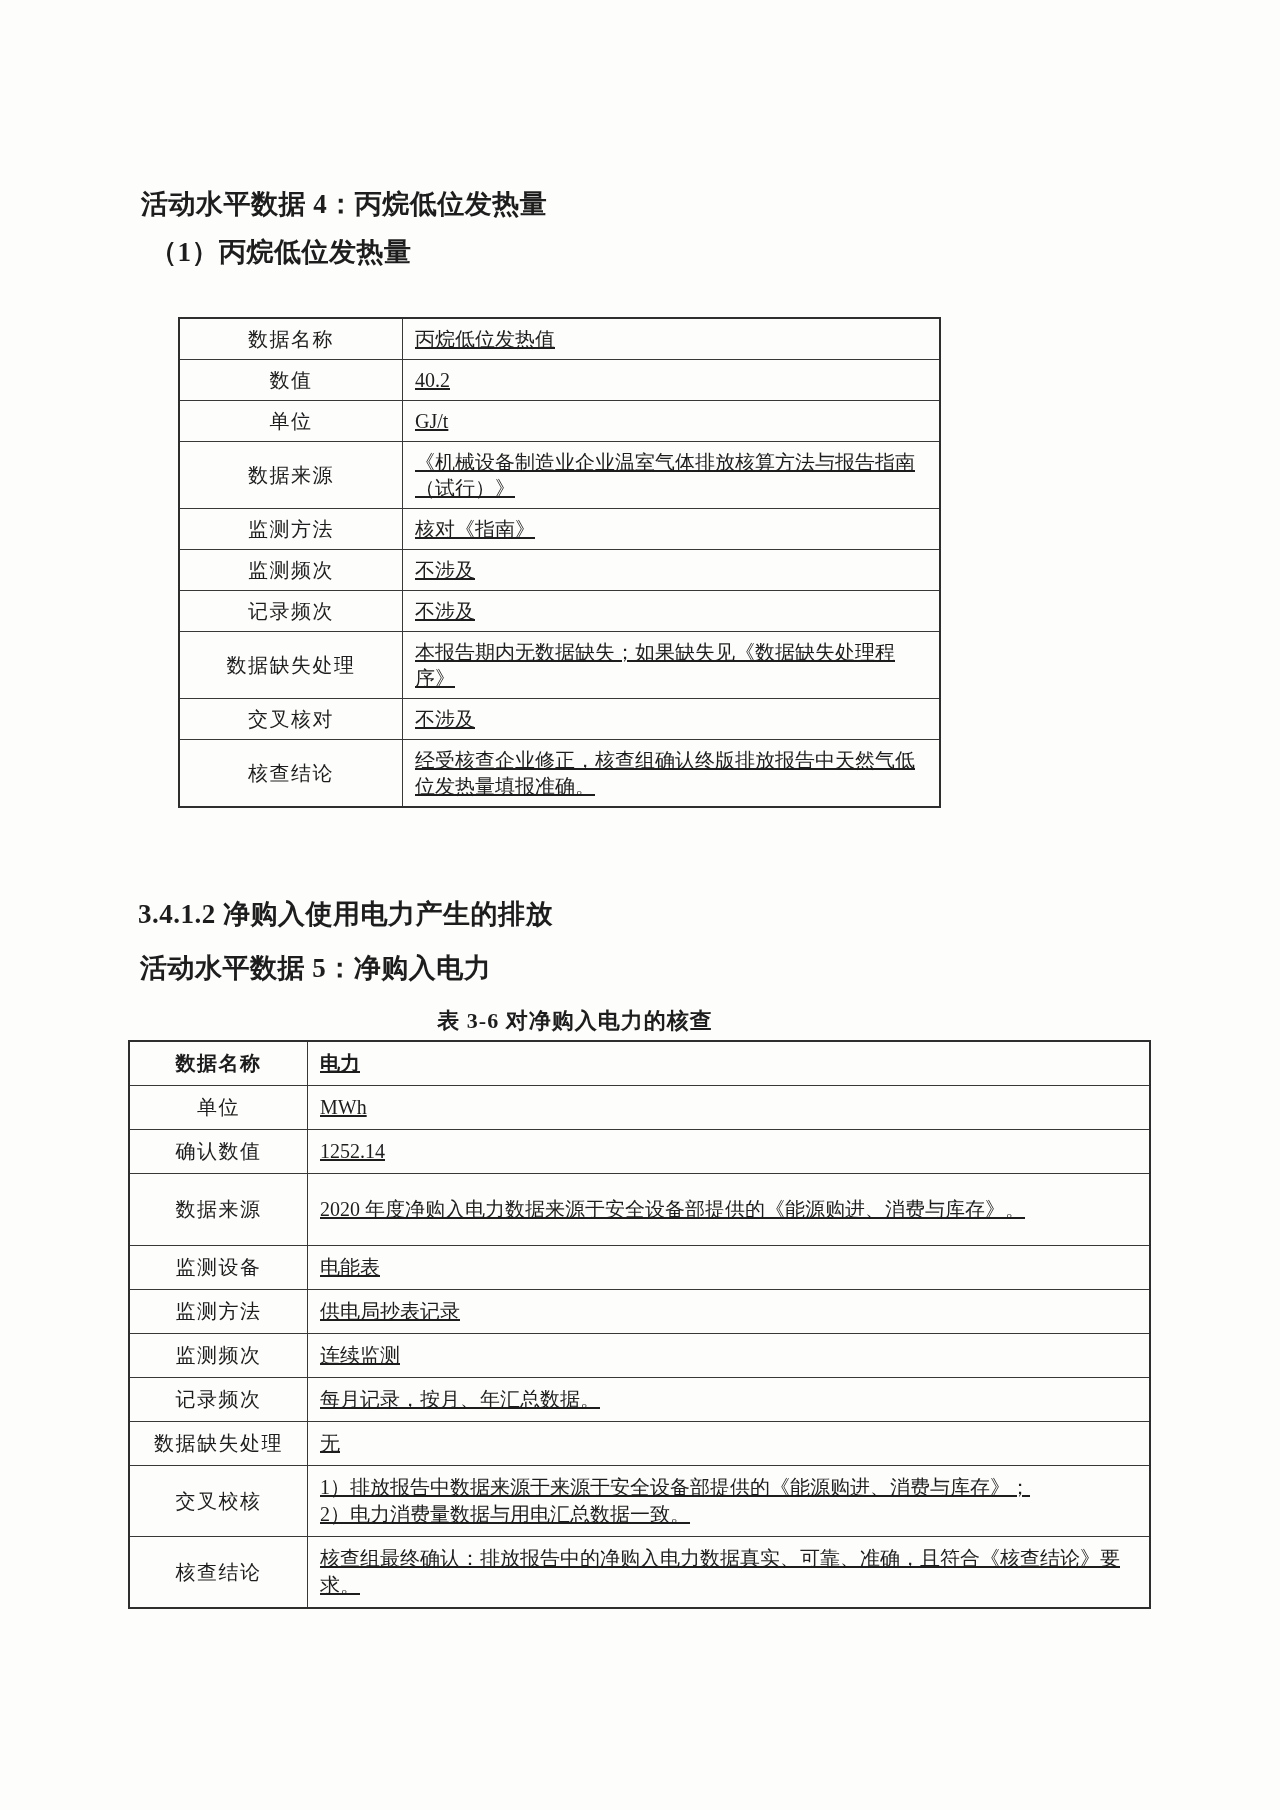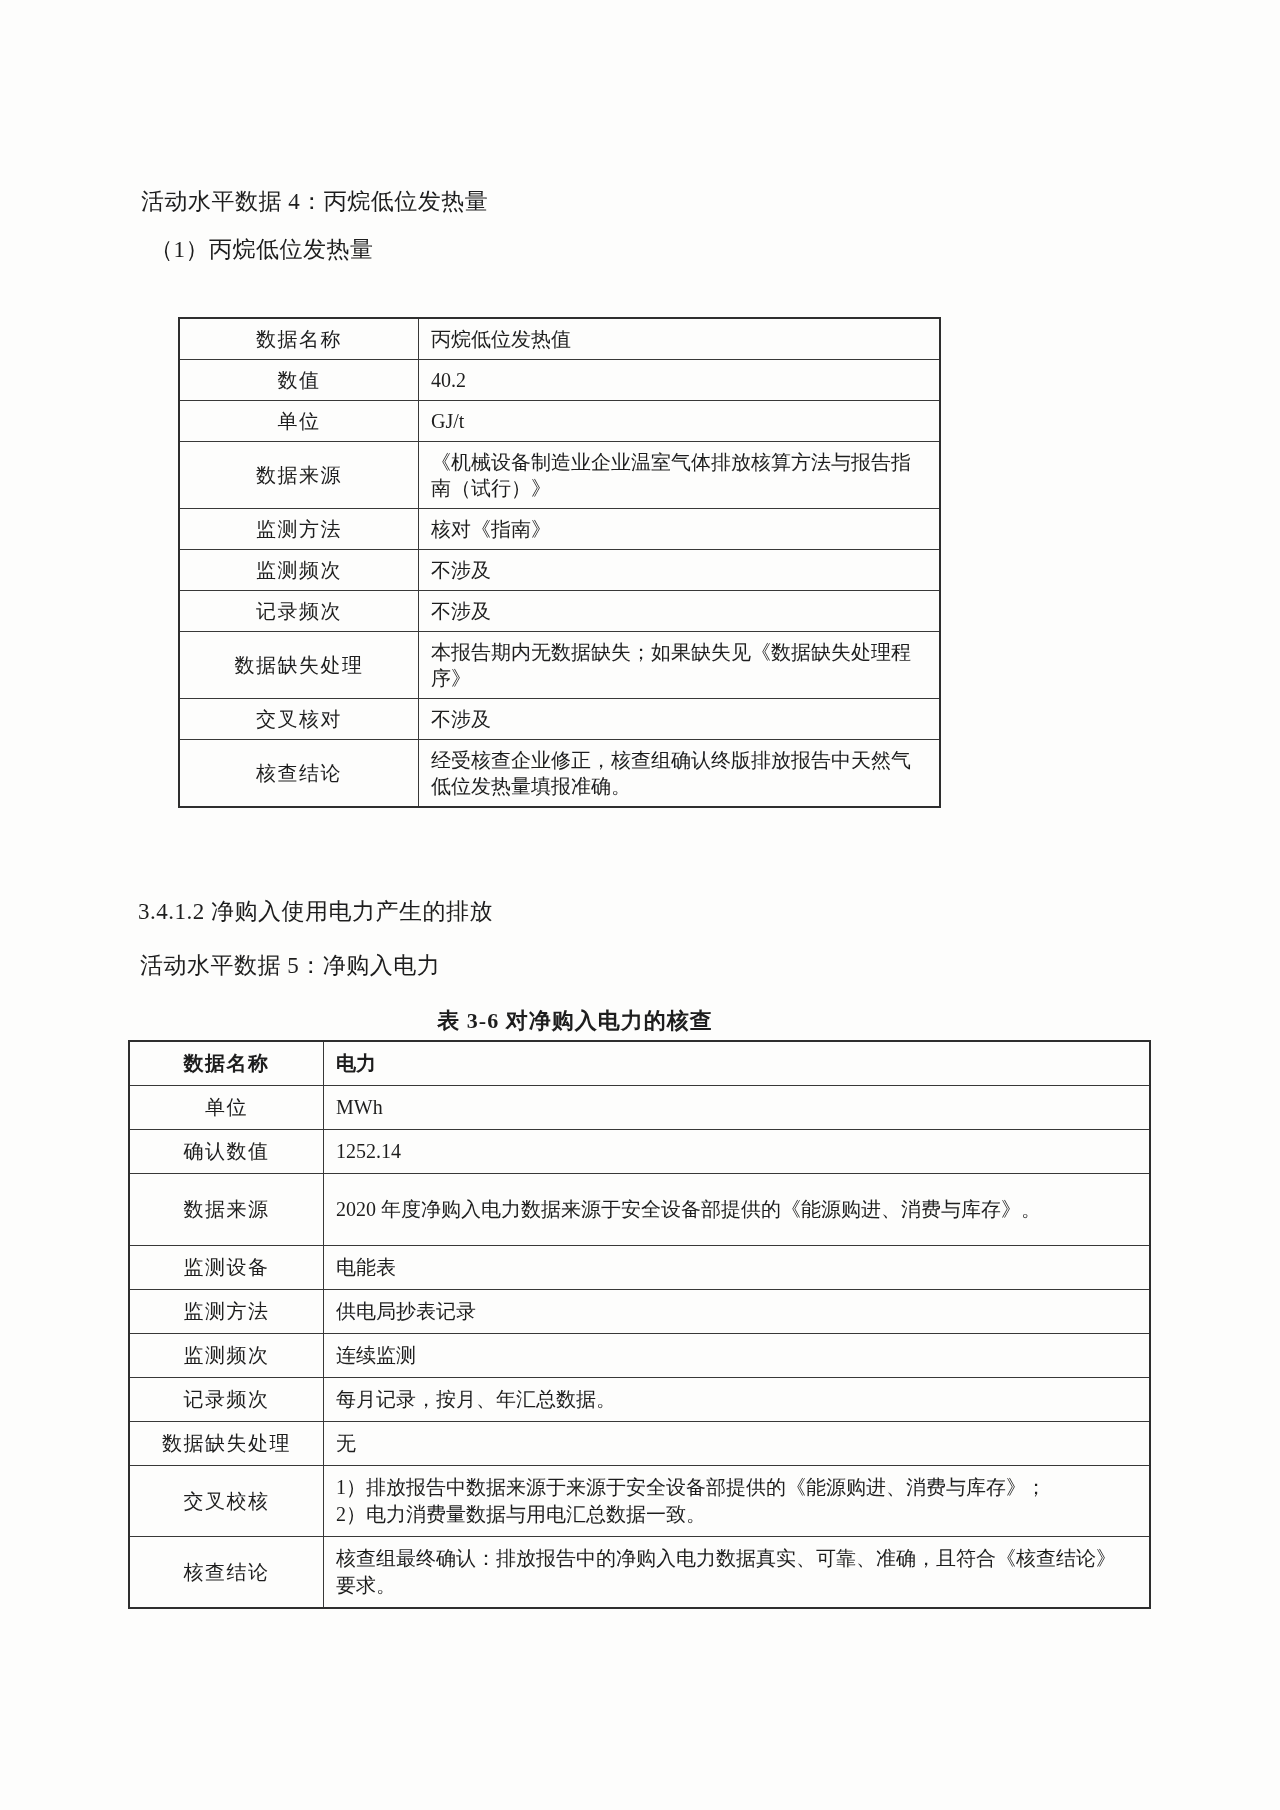--- a/index.html
+++ b/index.html
@@ -4,36 +4,36 @@
 <style>
   html,body { margin:0; padding:0; background:#ffffff; }
   .page {
     position:relative;
     width:1280px; height:1810px;
     background:#fdfdfc;
     font-family:"Liberation Serif","DejaVu Serif",serif;
     color:#1d1d1d;
     overflow:hidden;
   }
-  .hd { position:absolute; font-weight:400; font-size:23px; letter-spacing:0.5px; white-space:nowrap; }
+  .hd { position:absolute; font-weight:700; font-size:27px; letter-spacing:0.5px; white-space:nowrap; }
   #hd-activity4 { top:186px; left:141px; }
   #hd-sub1      { top:234px; left:150px; }
   #hd-3412      { top:896px; left:138px; }
   #hd-activity5 { top:950px; left:140px; }
   .tbl-caption {
     position:absolute; top:1006px; left:0; width:1150px;
     text-align:center; font-weight:700; font-size:22px; letter-spacing:1px;
   }
   table { border-collapse:collapse; position:absolute; table-layout:fixed; }
   #table1 { top:317px; left:178px; width:763px; }
   #table2 { top:1040px; left:128px; width:1023px; }
   #table1, #table2 { border:2.5px solid #2e2e2e; }
   td { border:1.5px solid #383838; font-size:20px; line-height:26px; vertical-align:middle; }
-  td.lb { text-align:center; letter-spacing:1.5px; padding:7px 8px; }
-  td.vl { text-align:left; padding:7px 18px 7px 12px; white-space:pre-line; }
+  td.lb { text-align:center; letter-spacing:1.5px; padding:7px 0; }
+  td.vl { text-align:left; padding:7px 18px 7px 12px; white-space:pre-line;text-decoration:underline; }
   #table1 td.lb { width:222px; }
   #table2 td.lb { width:177px; }
   #table2 td { line-height:27px; padding-top:8px; padding-bottom:8px; }
   #table2 tr:first-child td { font-weight:700; }
   #table2 tr.tall td { padding-top:22px; padding-bottom:22px; }
   .page-number {
     position:absolute; top:1655px; left:0; width:1150px;
     text-align:center; font-size:19px;
   }
 </style>

